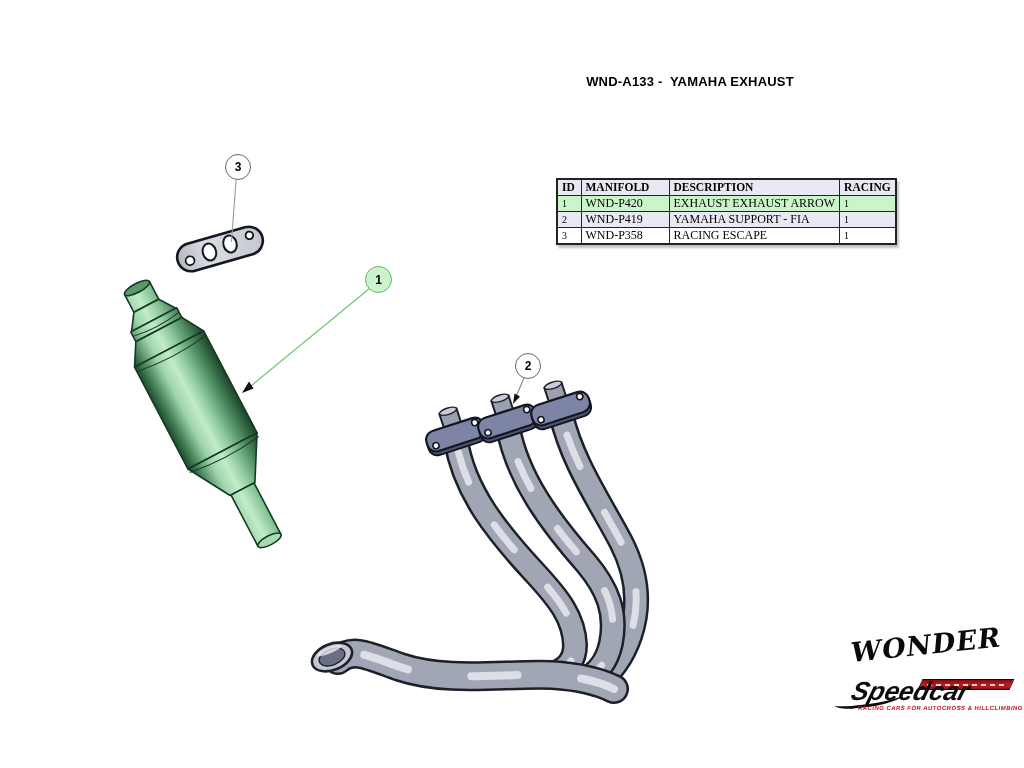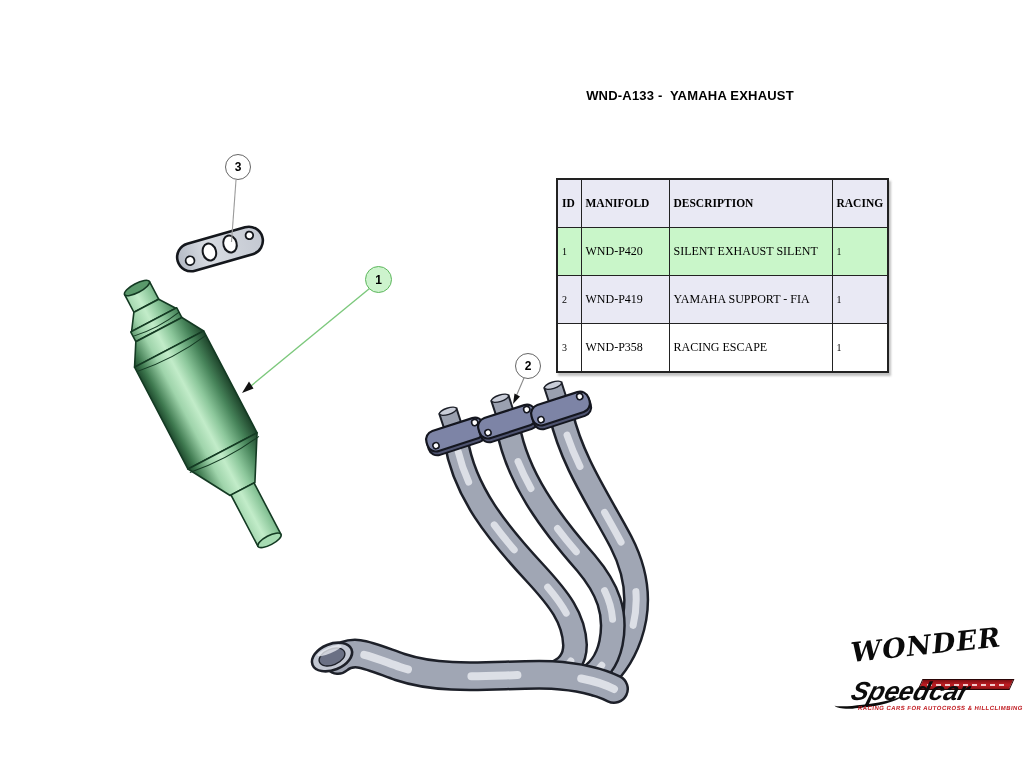--- a/index.html
+++ b/index.html
@@ -2,32 +2,32 @@
 <html><head>
 <meta charset="utf-8">
 <style>
   html,body{margin:0;padding:0;}
   body{
     width:1024px;height:768px;position:relative;background:#ffffff;
     font-family:"Liberation Sans",sans-serif;overflow:hidden;
   }
   
   .page-title{
-    position:absolute;left:520px;top:88px;width:340px;text-align:center;
+    position:absolute;left:520px;top:74px;width:340px;text-align:center;
     font-size:13px;font-weight:bold;color:#000;letter-spacing:.2px;white-space:pre;
   }
   
   .bom{
     position:absolute;left:556px;top:178px;border-collapse:collapse;
     font-family:"Liberation Serif",serif;font-size:12px;color:#000;
     border:2px solid #222;box-shadow:2px 3px 2px rgba(120,120,120,.45);
     background:#fff;
   }
   .bom th,.bom td{
-    border:1px solid #222;padding:16px 4px;height:15px;line-height:15px;
+    border:1px solid #222;padding:0 4px;height:15px;line-height:15px;
     white-space:nowrap;text-align:left;font-weight:normal;
   }
   .bom th{font-weight:bold;background:#e9e9f4;font-size:11.5px;}
   .bom td.num{font-size:10px;}
   .bom tr.row-green td{background:#c9f6c9;}
   .bom tr.row-lav td{background:#e9e9f4;}
   .bom tr.row-white td{background:#ffffff;}
   .bom col.c-id{width:24px;}
   .bom col.c-ref{width:88px;}
   .bom col.c-desc{width:163px;}
@@ -189,21 +189,21 @@
       <th>ID</th>
       <th>MANIFOLD</th>
       <th>DESCRIPTION</th>
       <th>RACING</th>
     </tr>
   </thead>
   <tbody>
     <tr class="row-green">
       <td class="num">1</td>
       <td>WND-P420</td>
-      <td>SILENT EXHAUST SILENT</td>
+      <td>EXHAUST EXHAUST ARROW</td>
       <td class="num">1</td>
     </tr>
     <tr class="row-lav">
       <td class="num">2</td>
       <td>WND-P419</td>
       <td>YAMAHA SUPPORT - FIA</td>
       <td class="num">1</td>
     </tr>
     <tr class="row-white">
       <td class="num">3</td>

